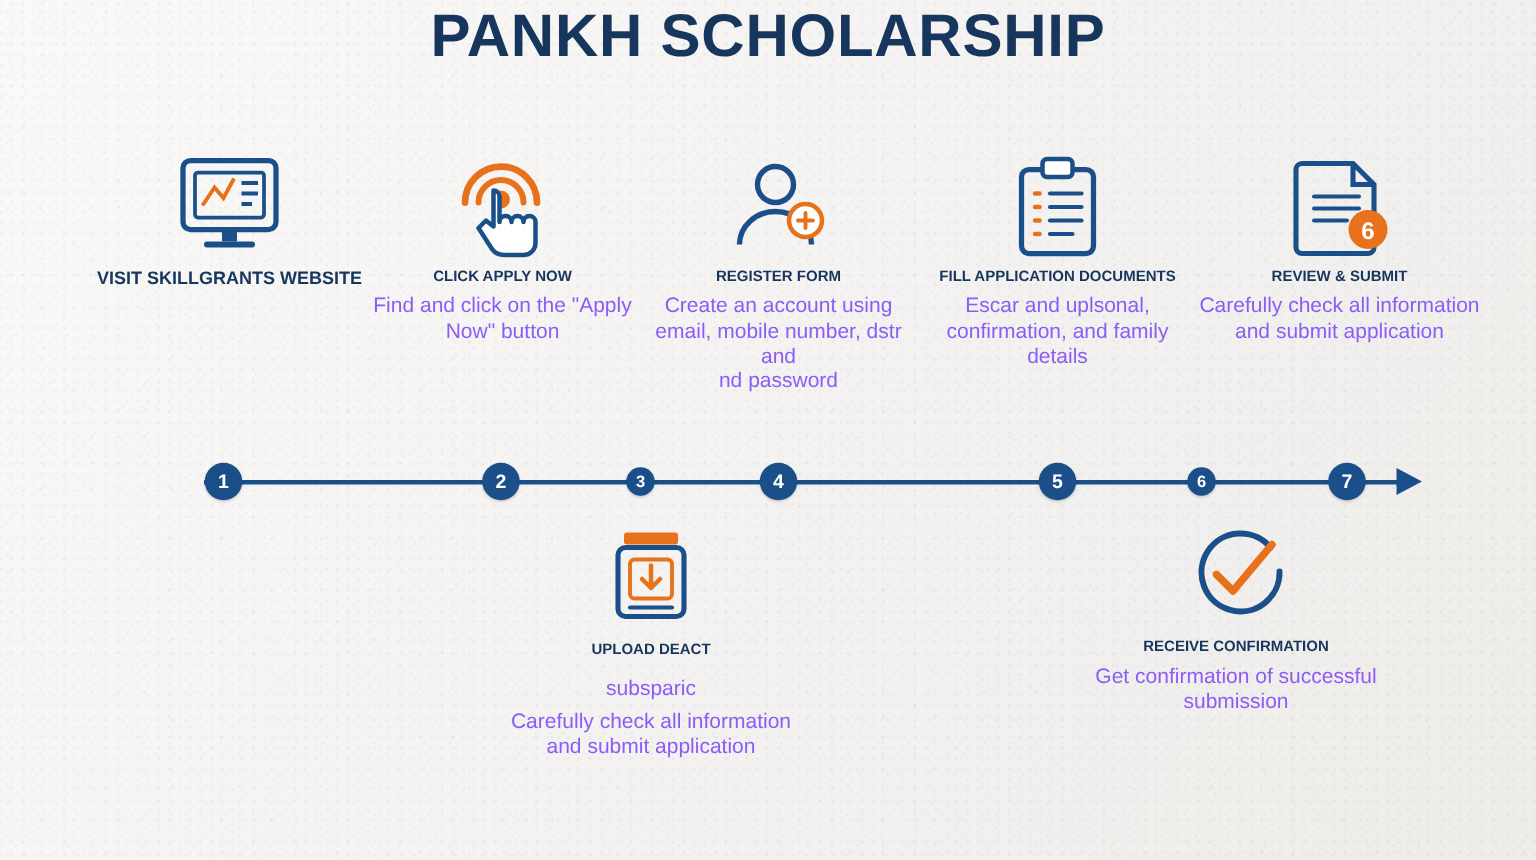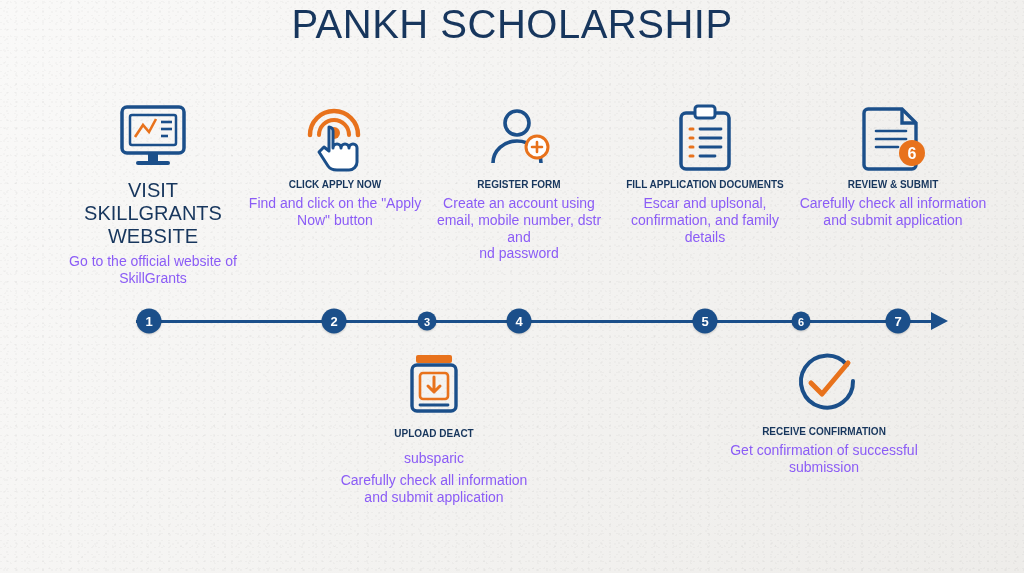--- a/index.html
+++ b/index.html
@@ -35,21 +35,21 @@
     inset: 0;
   }
 
   .title {
     position: absolute;
     top: 2px;
     left: 0;
     width: 100%;
     text-align: center;
     font-size: 40px;
-    font-weight: normal;
+    font-weight: bold;
     letter-spacing: 0.5px;
     color: #17365d;
   }
 
   
   .timeline-line {
     position: absolute;
     left: 136px;
     top: 320px;
     width: 800px;
@@ -145,22 +145,21 @@
         <rect x="10" y="4" width="62" height="46" rx="5" fill="none" stroke="#1b4f8a" stroke-width="3.5"></rect>
         <rect x="18" y="12" width="46" height="30" rx="2" fill="none" stroke="#1b4f8a" stroke-width="2.5"></rect>
         <polyline points="23,34 31,22 37,29 44,16" fill="none" stroke="#e8721c" stroke-width="2.6"></polyline>
         <line x1="49" y1="19" x2="60" y2="19" stroke="#1b4f8a" stroke-width="2.6"></line>
         <line x1="49" y1="26" x2="60" y2="26" stroke="#1b4f8a" stroke-width="2.6"></line>
         <line x1="49" y1="33" x2="56" y2="33" stroke="#1b4f8a" stroke-width="2.6"></line>
         <rect x="36" y="50" width="10" height="8" fill="#1b4f8a"></rect>
         <rect x="24" y="58" width="34" height="4" rx="2" fill="#1b4f8a"></rect>
       </svg>
     </div>
-    <div class="step-title ghost" style="font-weight:normal; font-size:20px; line-height:1.15;">VISIT SkillGrants WEBSITE</div>
-    <div class="step-desc ghost">Go to the official website of SkillGrants</div>
+    <div class="step-title ghost" style="font-weight:bold; font-size:12px; line-height:1.15;">VISIT SkillGrants WEBSITE</div>
   </div>
 
   <div class="step" style="left:240px; top:95px;">
     <div class="icon-wrap">
       <svg width="78" height="72" viewBox="0 0 78 72">
         <path d="M14 34 a24 24 0 1 1 48 0" fill="none" stroke="#e8721c" stroke-width="4.5" stroke-linecap="round"></path>
         <path d="M23 34 a15 15 0 1 1 30 0" fill="none" stroke="#e8721c" stroke-width="4" stroke-linecap="round"></path>
         <circle cx="38" cy="32" r="6" fill="#e8721c"></circle>
         <path d="M33 30 v20 l-5-4 -5 5 l9 14 c2 3 5 4 9 4 h12 a8 8 0 0 0 8-8 v-14 a4 4 0 0 0-8 0 a4 4 0 0 0-8 0 a4 4 0 0 0-8 0 v-17 a4 4 0 0 0-4-4z" fill="#ffffff" stroke="#1b4f8a" stroke-width="3" stroke-linejoin="round"></path>
       </svg>

